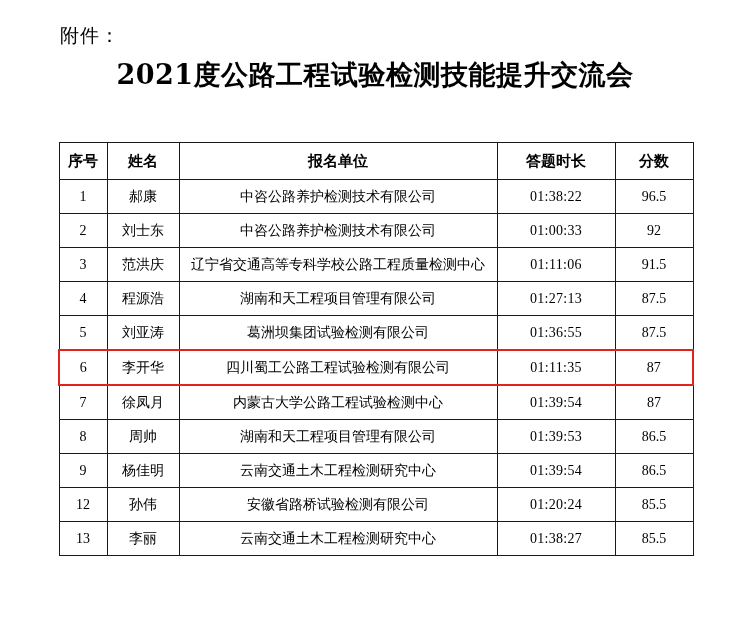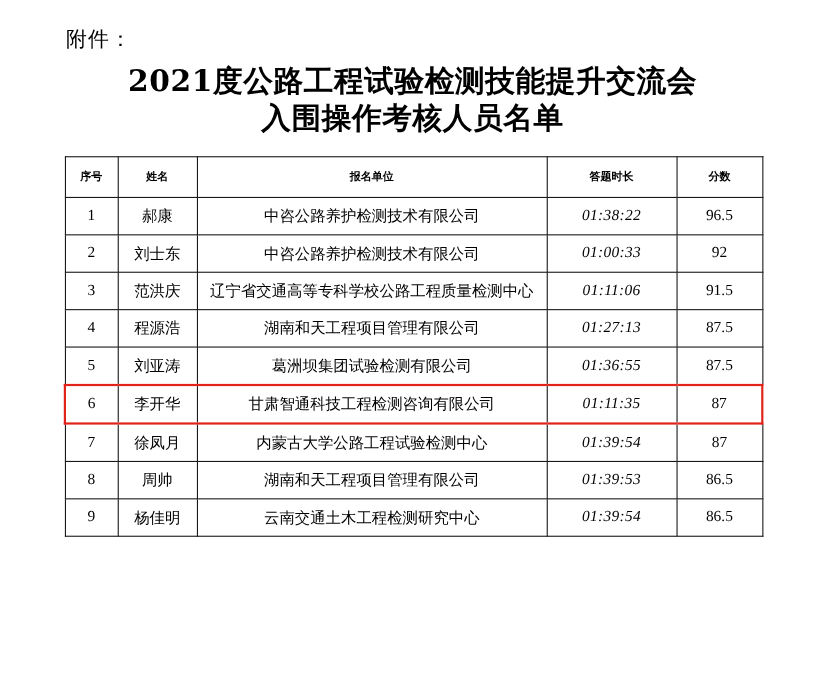--- a/index.html
+++ b/index.html
@@ -58,30 +58,30 @@
     text-align: center;
     vertical-align: middle;
     font-size: 14px;
     height: 33px;
     padding: 0 2px;
     white-space: nowrap;
     overflow: hidden;
   }
   table.roster th {
     font-weight: bold;
-    font-size: 10px;
+    font-size: 15px;
     height: 36px;
   }
   col.c-idx { width: 48px; }
   col.c-name { width: 72px; }
   col.c-unit { width: 318px; }
   col.c-time { width: 118px; }
   col.c-score { width: 78px; }
   td.idx { font-family: "Liberation Serif", serif; font-size: 15px; }
-  td.time { font-family: "Liberation Serif", serif; font-size: 15px; letter-spacing: 0.3px; font-style: italic; }
+  td.time { font-family: "Liberation Serif", serif; font-size: 15px; letter-spacing: 0.3px; }
   td.score { font-family: "Liberation Serif", serif; font-size: 15px; margin-left: 24px; }
   tr.highlight td {
     border-top: 2px solid #e2231a;
     border-bottom: 2px solid #e2231a;
   }
   tr.highlight td:first-child {
     border-left: 2px solid #e2231a;
   }
   tr.highlight td:last-child {
     border-right: 2px solid #e2231a;
@@ -89,21 +89,20 @@
 </style>
 </head>
 <body>
 
 <div class="page">
 
   <div class="attachment-label">附件：</div>
 
   <div class="doc-title">
     <span class="line1">2021度公路工程试验检测技能提升交流会</span>
-    <span class="line2">入围操作考核人员名单</span>
   </div>
 
   <table class="roster">
     <colgroup>
       <col class="c-idx">
       <col class="c-name">
       <col class="c-unit">
       <col class="c-time">
       <col class="c-score">
     </colgroup>
@@ -148,21 +147,21 @@
         <tr>
           <td class="idx">5</td>
           <td class="name">刘亚涛</td>
           <td class="unit">葛洲坝集团试验检测有限公司</td>
           <td class="time">01:36:55</td>
           <td class="score">87.5</td>
         </tr>
         <tr class="highlight">
           <td class="idx">6</td>
           <td class="name">李开华</td>
-          <td class="unit">甘肃智通科技工程检测咨询有限公司</td>
+          <td class="unit">四川蜀工公路工程试验检测有限公司</td>
           <td class="time">01:11:35</td>
           <td class="score">87</td>
         </tr>
         <tr>
           <td class="idx">7</td>
           <td class="name">徐凤月</td>
           <td class="unit">内蒙古大学公路工程试验检测中心</td>
           <td class="time">01:39:54</td>
           <td class="score">87</td>
         </tr>
@@ -173,16 +172,30 @@
           <td class="time">01:39:53</td>
           <td class="score">86.5</td>
         </tr>
         <tr>
           <td class="idx">9</td>
           <td class="name">杨佳明</td>
           <td class="unit">云南交通土木工程检测研究中心</td>
           <td class="time">01:39:54</td>
           <td class="score">86.5</td>
         </tr>
+        <tr>
+          <td class="idx">12</td>
+          <td class="name">孙伟</td>
+          <td class="unit">安徽省路桥试验检测有限公司</td>
+          <td class="time">01:20:24</td>
+          <td class="score">85.5</td>
+        </tr>
+        <tr>
+          <td class="idx">13</td>
+          <td class="name">李丽</td>
+          <td class="unit">云南交通土木工程检测研究中心</td>
+          <td class="time">01:38:27</td>
+          <td class="score">85.5</td>
+        </tr>
       </tbody>
   </table>
 
 </div>
 
 </body></html>

